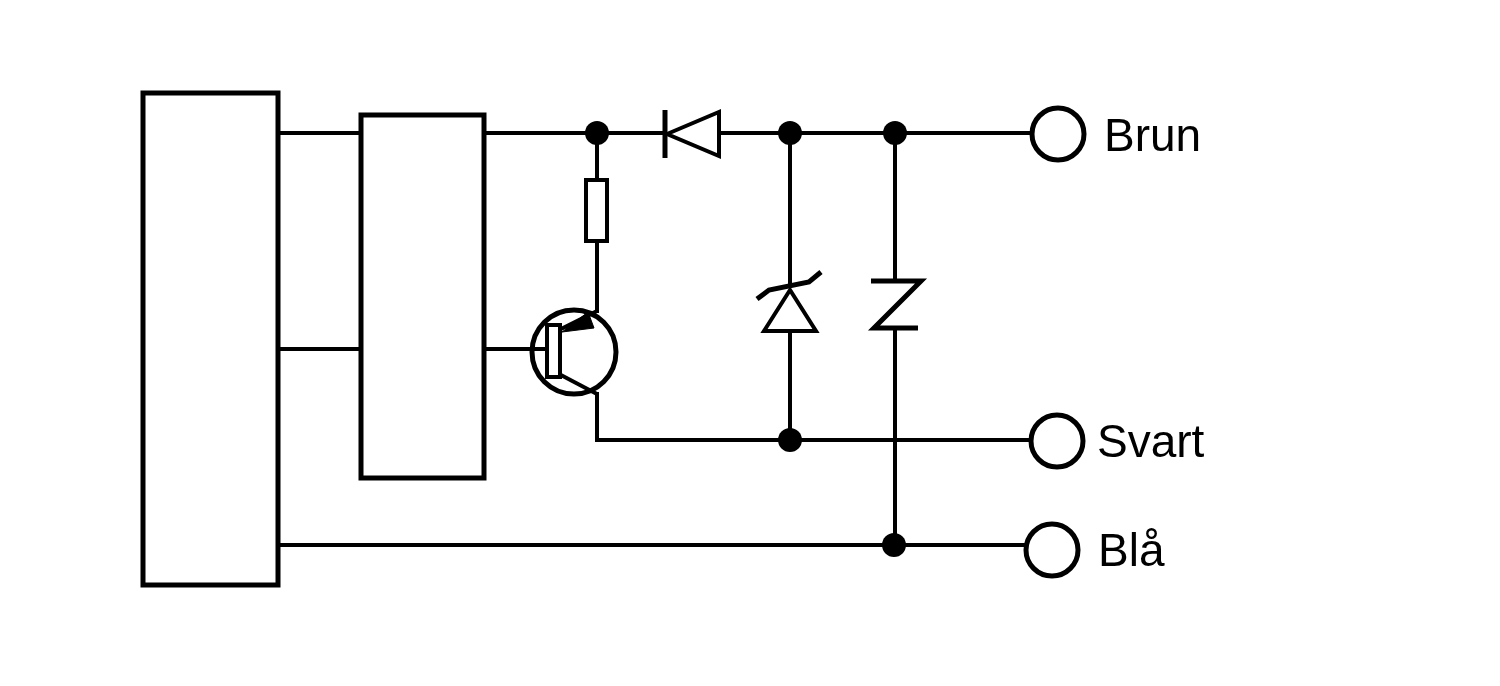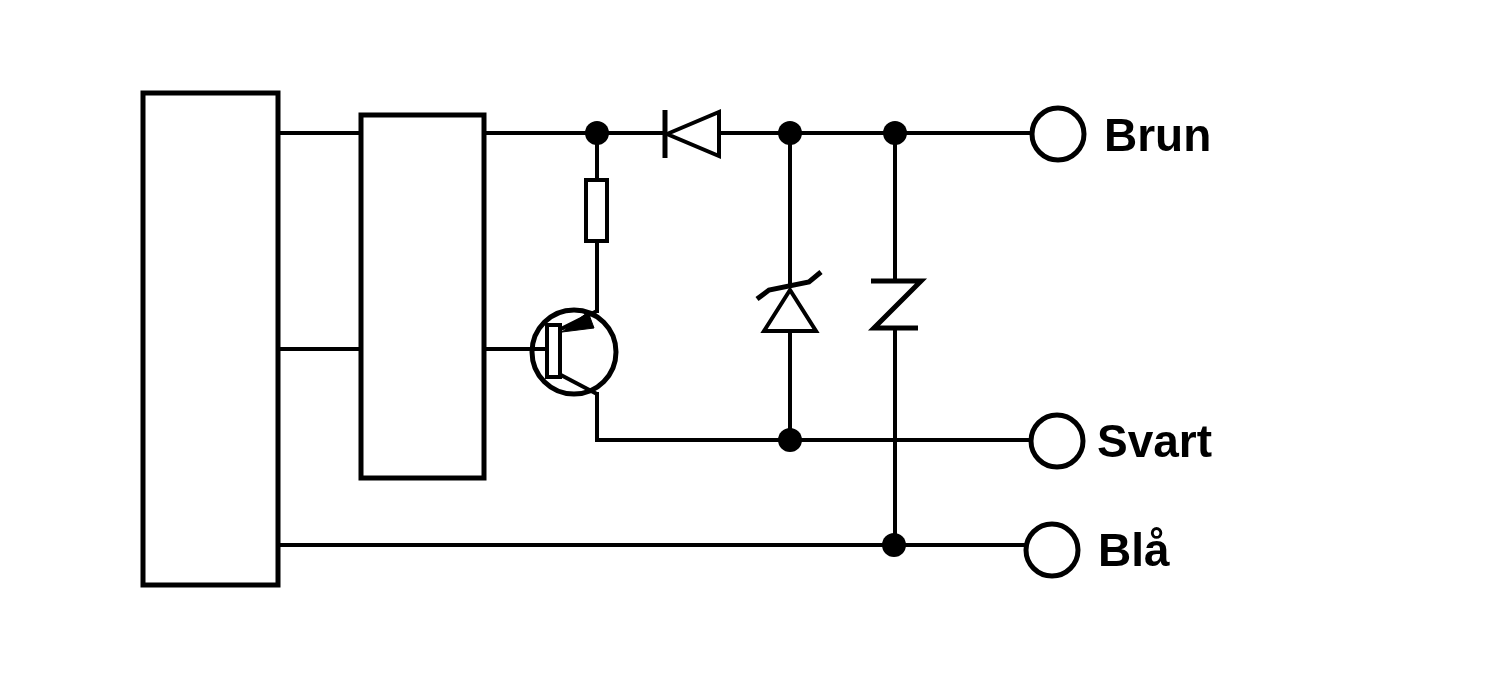--- a/index.html
+++ b/index.html
@@ -7,21 +7,20 @@
     margin: 0;
     padding: 0;
     background: #ffffff;
   }
   .canvas {
     position: relative;
     width: 1500px;
     height: 686px;
     background: #e5e5e5;
     overflow: hidden;
-    font-weight: bold;
   }
   svg {
     display: block;
     width: 100%;
     height: 100%;
   }
   svg text {
     font-family: "Liberation Sans", sans-serif;
     font-size: 46px;
     fill: #000000;

